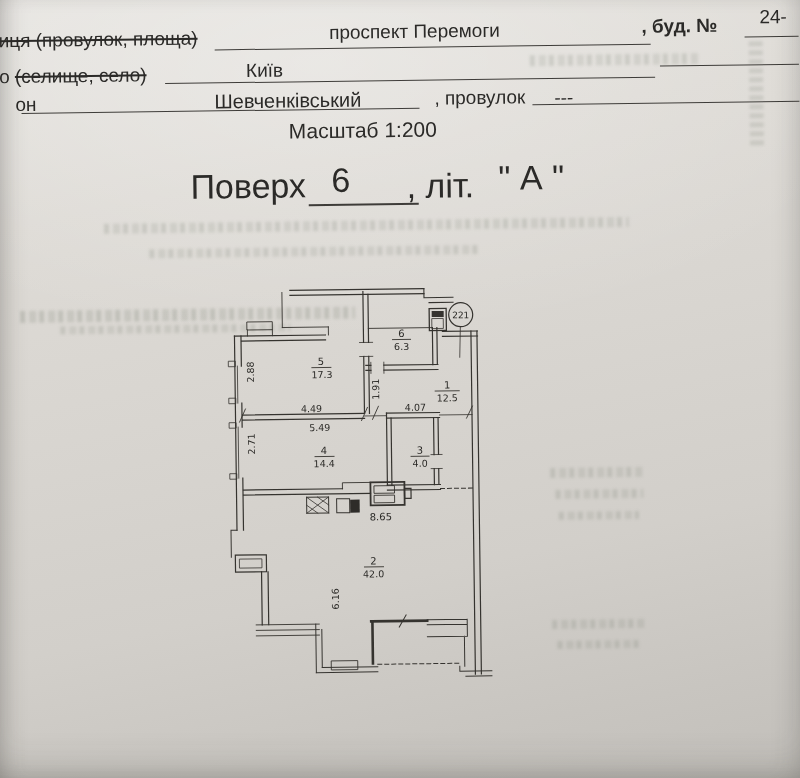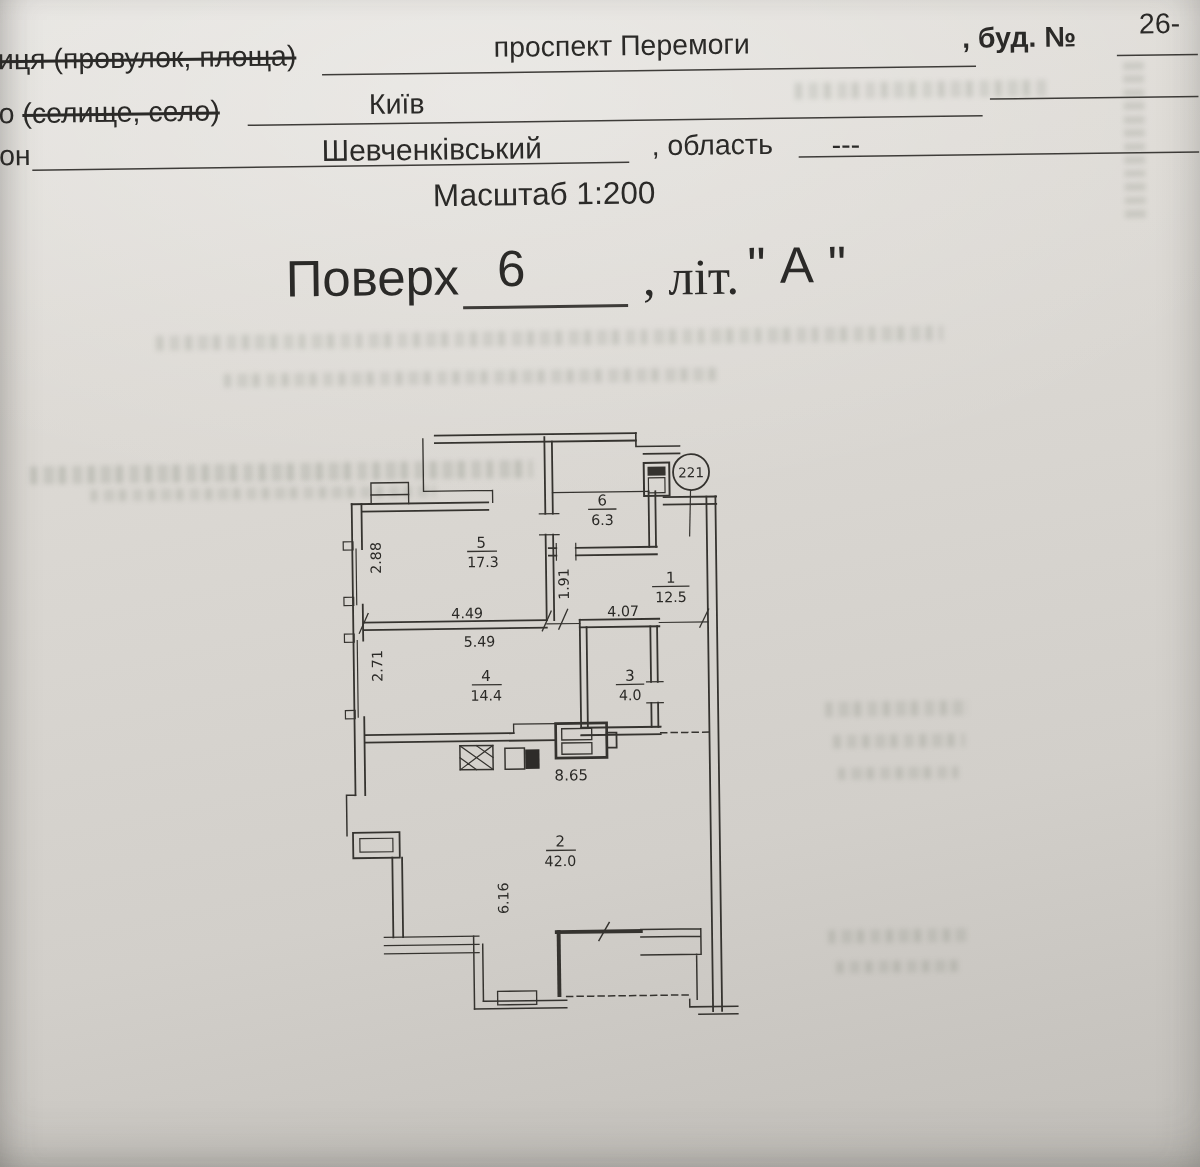--- a/index.html
+++ b/index.html
@@ -29,41 +29,41 @@
 </head>
 <body>
 
 <div class="page">
  <div class="rot">
 
   <div class="abs t f19 struck" style="left:2px;top:26px;">иця (провулок, площа)</div>
   <div class="abs t f19" style="left:318px;top:22px;width:200px;text-align:center;">проспект Перемоги</div>
   <div class="abs rule" style="left:218px;top:47px;width:436px;"></div>
   <div class="abs t f19" style="left:645px;top:20px;font-weight:bold;">, буд. №</div>
-  <div class="abs t f19" style="left:763px;top:12px;width:40px;overflow:hidden;">26-</div>
+  <div class="abs t f19" style="left:763px;top:12px;width:40px;overflow:hidden;">24-</div>
   <div class="abs rule" style="left:748px;top:41px;width:54px;"></div>
 
   <div class="abs t f19" style="left:2px;top:62px;"><span>о </span><span class="struck">(селище, село)</span></div>
   <div class="abs t f19" style="left:249px;top:59px;">Київ</div>
   <div class="abs rule" style="left:168px;top:80px;width:490px;"></div>
   <div class="abs rule" style="left:663px;top:69px;width:139px;"></div>
 
-  <div class="abs t f19" style="left:2px;top:90px;">он</div>
+  <div class="abs t f19" style="left:18px;top:90px;">он</div>
   <div class="abs t f20" style="left:217px;top:88px;">Шевченківський</div>
   <div class="abs rule" style="left:24px;top:108px;width:398px;"></div>
-  <div class="abs t f19" style="left:437px;top:89px;">, область</div>
+  <div class="abs t f19" style="left:437px;top:89px;">, провулок</div>
   <div class="abs t f19" style="left:557px;top:90px;">---</div>
   <div class="abs rule" style="left:535px;top:106px;width:267px;"></div>
 
   <div class="abs t f21" style="left:285px;top:118px;width:160px;text-align:center;">Масштаб 1:200</div>
 
   <div class="abs t f34" style="left:192px;top:167px;">Поверх</div>
   <div class="abs t f34" style="left:333px;top:162px;">6</div>
   <div class="abs rule" style="left:310px;top:203px;width:110px;border-top-width:2px;"></div>
-  <div class="abs t f34" style="left:430px;top:169px;font-family:Liberation Serif, serif;">, літ.</div>
+  <div class="abs t f34" style="left:408px;top:169px;">, літ.</div>
   <div class="abs t f34" style="left:500px;top:162px;">" А "</div>
 
   <div class="bleed" style="left:533px;top:57px;width:170px;height:11px;"></div>
   <div class="bleed" style="left:105px;top:220px;width:525px;height:10px;"></div>
   <div class="bleed" style="left:150px;top:246px;width:330px;height:9px;"></div>
   <div class="bleed" style="left:20px;top:306px;width:335px;height:12px;opacity:.6;"></div>
   <div class="bleed" style="left:60px;top:322px;width:230px;height:8px;"></div>
   <div class="bleed" style="left:548px;top:470px;width:95px;height:10px;"></div>
   <div class="bleed" style="left:553px;top:492px;width:88px;height:9px;"></div>
   <div class="bleed" style="left:556px;top:514px;width:80px;height:8px;"></div>

